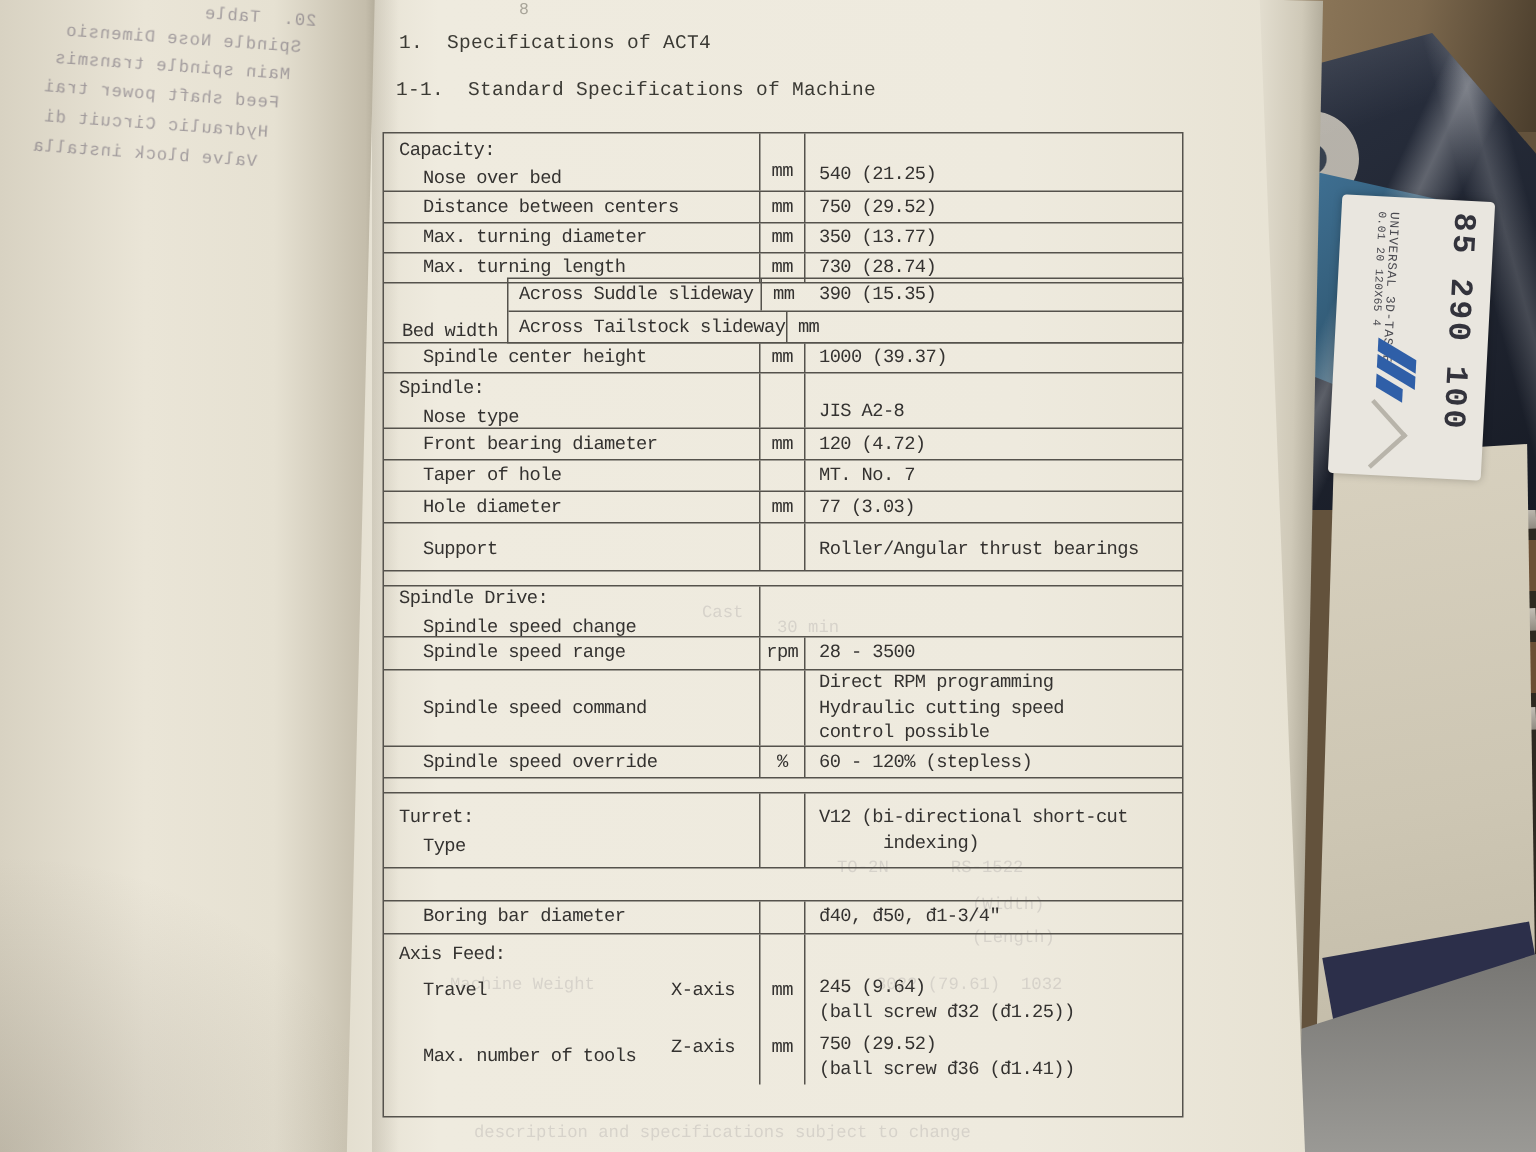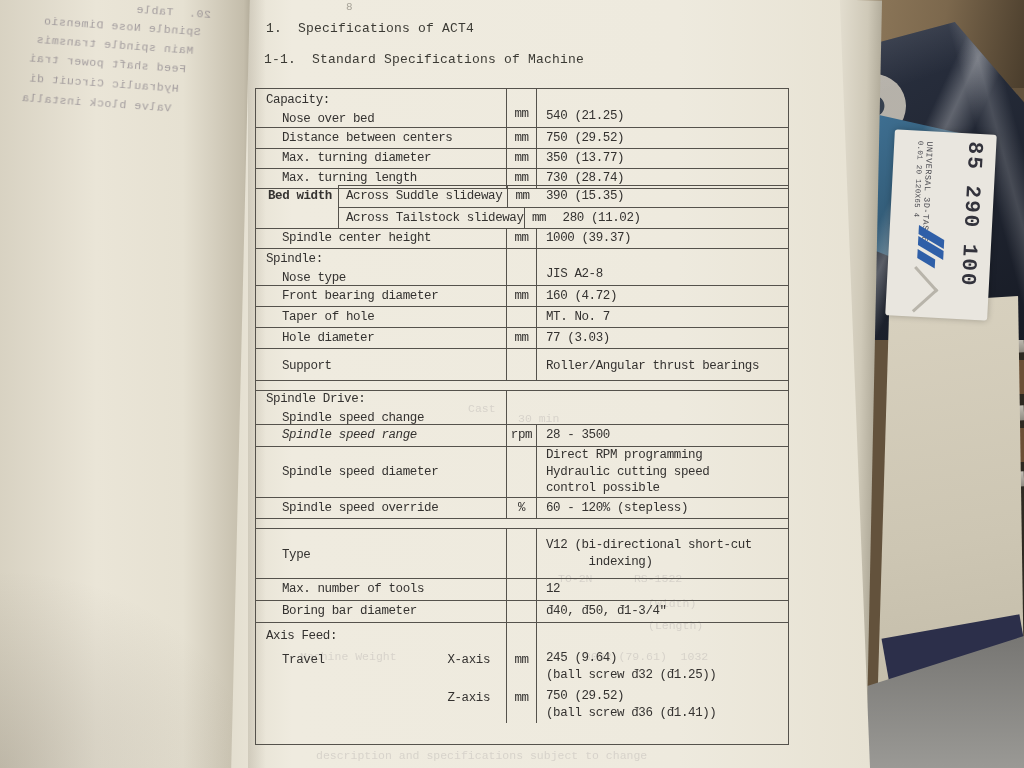--- a/index.html
+++ b/index.html
@@ -83,21 +83,21 @@
   .c-unit{flex:0 0 30px;border-left:1px solid #55524c;display:flex;flex-direction:column;
     align-items:center;box-sizing:border-box;text-align:center;}
   .c-value{flex:1;border-left:1px solid #55524c;display:flex;flex-direction:column;
     padding-left:9px;box-sizing:border-box;}
   .al-center{justify-content:center;}
   .al-end{justify-content:flex-end;padding-bottom:3px;}
   .al-start{justify-content:center;padding-top:3px;}
   .tline{line-height:19px;white-space:pre;}
   .vline{line-height:16.5px;white-space:pre;}
   
-  .bed-outer{flex:0 0 82px;display:flex;align-items:flex-start;padding-left:12px;box-sizing:border-box;font-weight:bold;}
+  .bed-outer{flex:0 0 82px;display:flex;align-items:flex-end;padding-left:12px;box-sizing:border-box;}
   .bed-box{flex:1;display:flex;flex-direction:column;border:1px solid #55524c;
     margin:-4px -1px -1px 0;box-sizing:border-box;z-index:2;}
   .bed-sub{flex:1;display:flex;align-items:center;}
   .bed-sub:first-child{border-bottom:1px solid #55524c;}
   .bs-label{flex:0 0 168px;padding-left:7px;box-sizing:border-box;white-space:pre;}
   .bs-unit{flex:0 0 30px;align-self:stretch;border-left:1px solid #55524c;display:flex;
     align-items:center;justify-content:center;box-sizing:border-box;}
   .bs-value{flex:1;padding-left:9px;white-space:pre;}
   
   .axis-label{position:relative;}
@@ -228,21 +228,20 @@
         </div>
         <div class="bed-box">
           <div class="bed-sub">
             <div class="bs-label">Across Suddle slideway</div>
             <div class="bs-unit">mm</div>
             <div class="bs-value">390 (15.35)</div>
           </div>
           <div class="bed-sub">
             <div class="bs-label">Across Tailstock slideway</div>
             <div class="bs-unit">mm</div>
-            <div class="bs-value">280 (11.02)</div>
           </div>
         </div>
       </div>
       <div class="trow" style="height: 20px;">
         <div class="c-label al-center">
           <div class="tline" style="padding-left: 26px;">Spindle center height</div>
         </div>
         <div class="c-unit al-center">
           <div class="tline">mm</div>
         </div>
@@ -261,21 +260,21 @@
         </div>
       </div>
       <div class="trow" style="height: 21px;">
         <div class="c-label al-center">
           <div class="tline" style="padding-left: 26px;">Front bearing diameter</div>
         </div>
         <div class="c-unit al-center">
           <div class="tline">mm</div>
         </div>
         <div class="c-value al-center">
-          <div class="vline">160 (4.72)</div>
+          <div class="vline">120 (4.72)</div>
         </div>
       </div>
       <div class="trow" style="height: 21px;">
         <div class="c-label al-center">
           <div class="tline" style="padding-left: 26px;">Taper of hole</div>
         </div>
         <div class="c-unit al-center"></div>
         <div class="c-value al-center">
           <div class="vline">MT. No. 7</div>
         </div>
@@ -303,32 +302,32 @@
       <div class="trow gap" style="height: 10px;"></div>
       <div class="trow" style="height: 34px;">
         <div class="c-label al-start">
           <div class="tline" style="padding-left: 10px;">Spindle Drive:</div>
           <div class="tline" style="padding-left: 26px;">Spindle speed change</div>
         </div>
         <div class="c-unit al-end"></div>
       </div>
       <div class="trow" style="height: 22px;">
         <div class="c-label al-center">
-          <div class="tline" style="padding-left: 26px; font-style: italic;">Spindle speed range</div>
+          <div class="tline" style="padding-left: 26px;">Spindle speed range</div>
         </div>
         <div class="c-unit al-center">
           <div class="tline">rpm</div>
         </div>
         <div class="c-value al-center">
           <div class="vline">28 - 3500</div>
         </div>
       </div>
       <div class="trow" style="height: 51px;">
         <div class="c-label al-center">
-          <div class="tline" style="padding-left: 26px;">Spindle speed diameter</div>
+          <div class="tline" style="padding-left: 26px;">Spindle speed command</div>
         </div>
         <div class="c-unit al-center"></div>
         <div class="c-value al-center">
           <div class="vline">Direct RPM programming</div>
           <div class="vline">Hydraulic cutting speed</div>
           <div class="vline">control possible</div>
         </div>
       </div>
       <div class="trow" style="height: 21px;">
         <div class="c-label al-center">
@@ -337,29 +336,30 @@
         <div class="c-unit al-center">
           <div class="tline">%</div>
         </div>
         <div class="c-value al-center">
           <div class="vline">60 - 120% (stepless)</div>
         </div>
       </div>
       <div class="trow gap" style="height: 10px;"></div>
       <div class="trow" style="height: 50px;">
         <div class="c-label al-start">
+          <div class="tline" style="padding-left: 10px;">Turret:</div>
           <div class="tline" style="padding-left: 26px;">Type</div>
         </div>
         <div class="c-unit al-center"></div>
         <div class="c-value al-center">
           <div class="vline">V12 (bi-directional short-cut</div>
           <div class="vline">      indexing)</div>
         </div>
       </div>
-      <div class="trow" style="height: 22px;">
+      <div class="trow" style="height: 22px; flex-direction: column;">
         <div class="c-label al-center">
           <div class="tline" style="padding-left: 26px;">Max. number of tools</div>
         </div>
         <div class="c-unit al-center"></div>
         <div class="c-value al-center">
           <div class="vline">12</div>
         </div>
       </div>
       <div class="trow" style="height: 22px;">
         <div class="c-label al-center">

